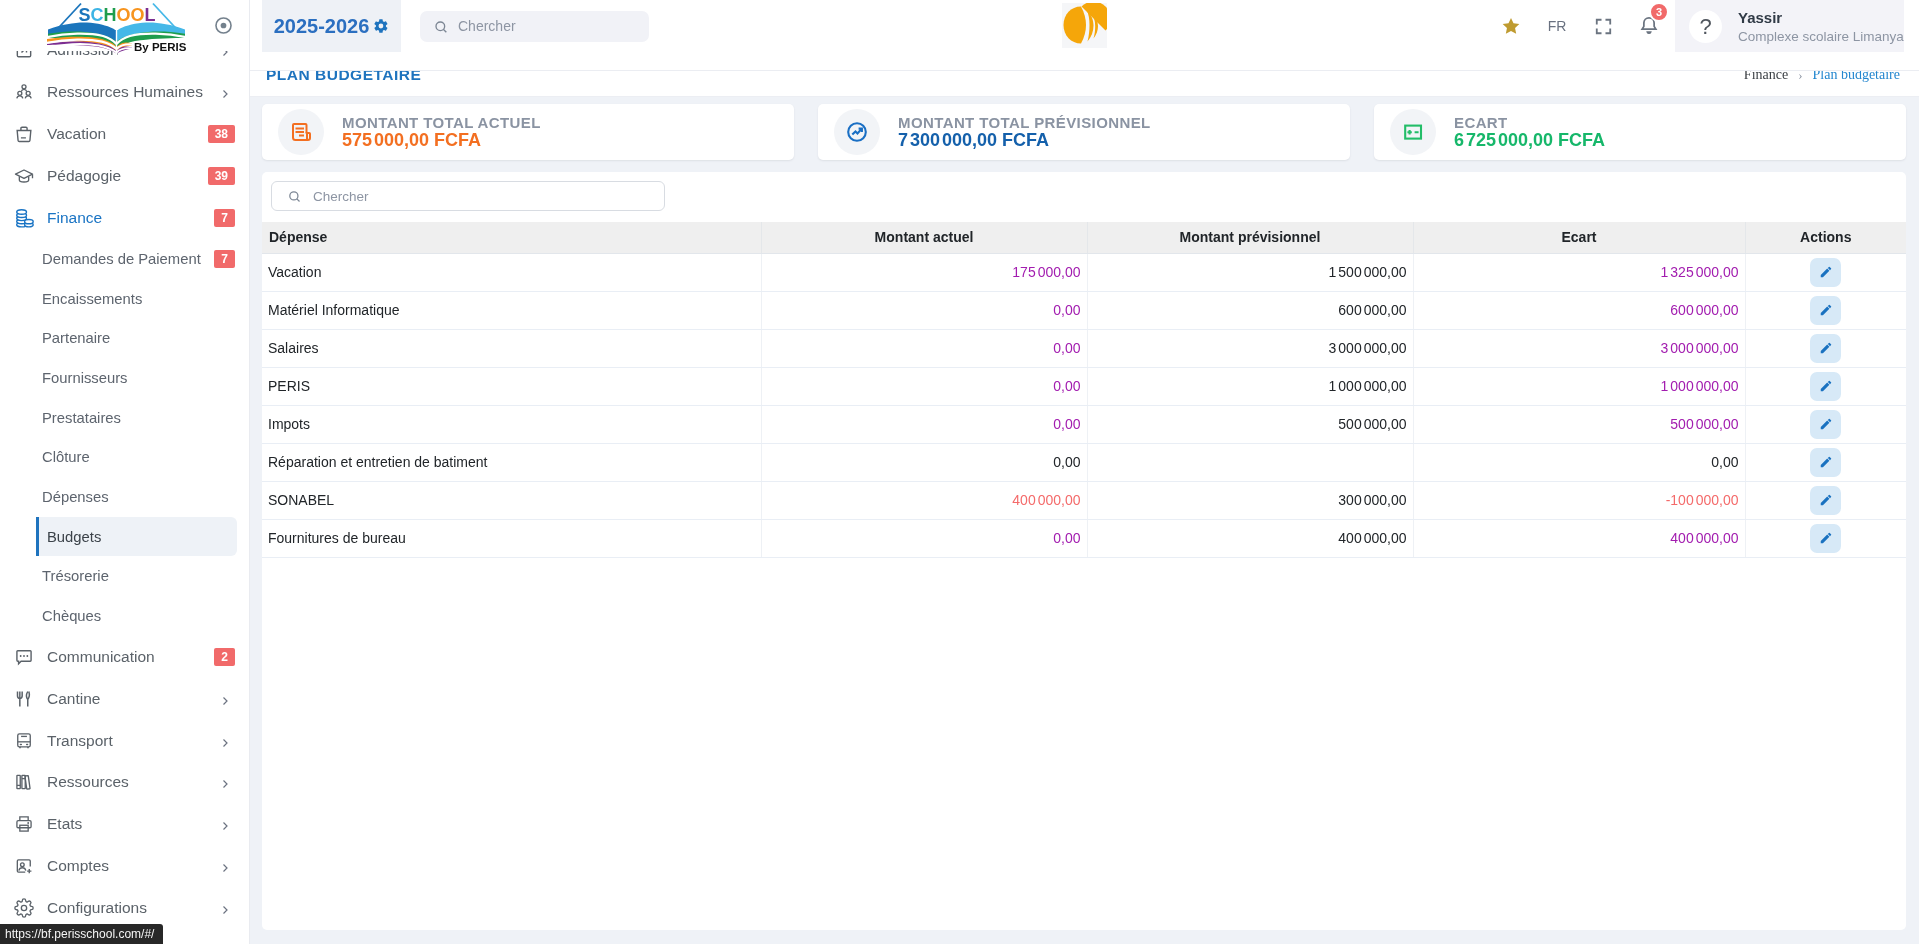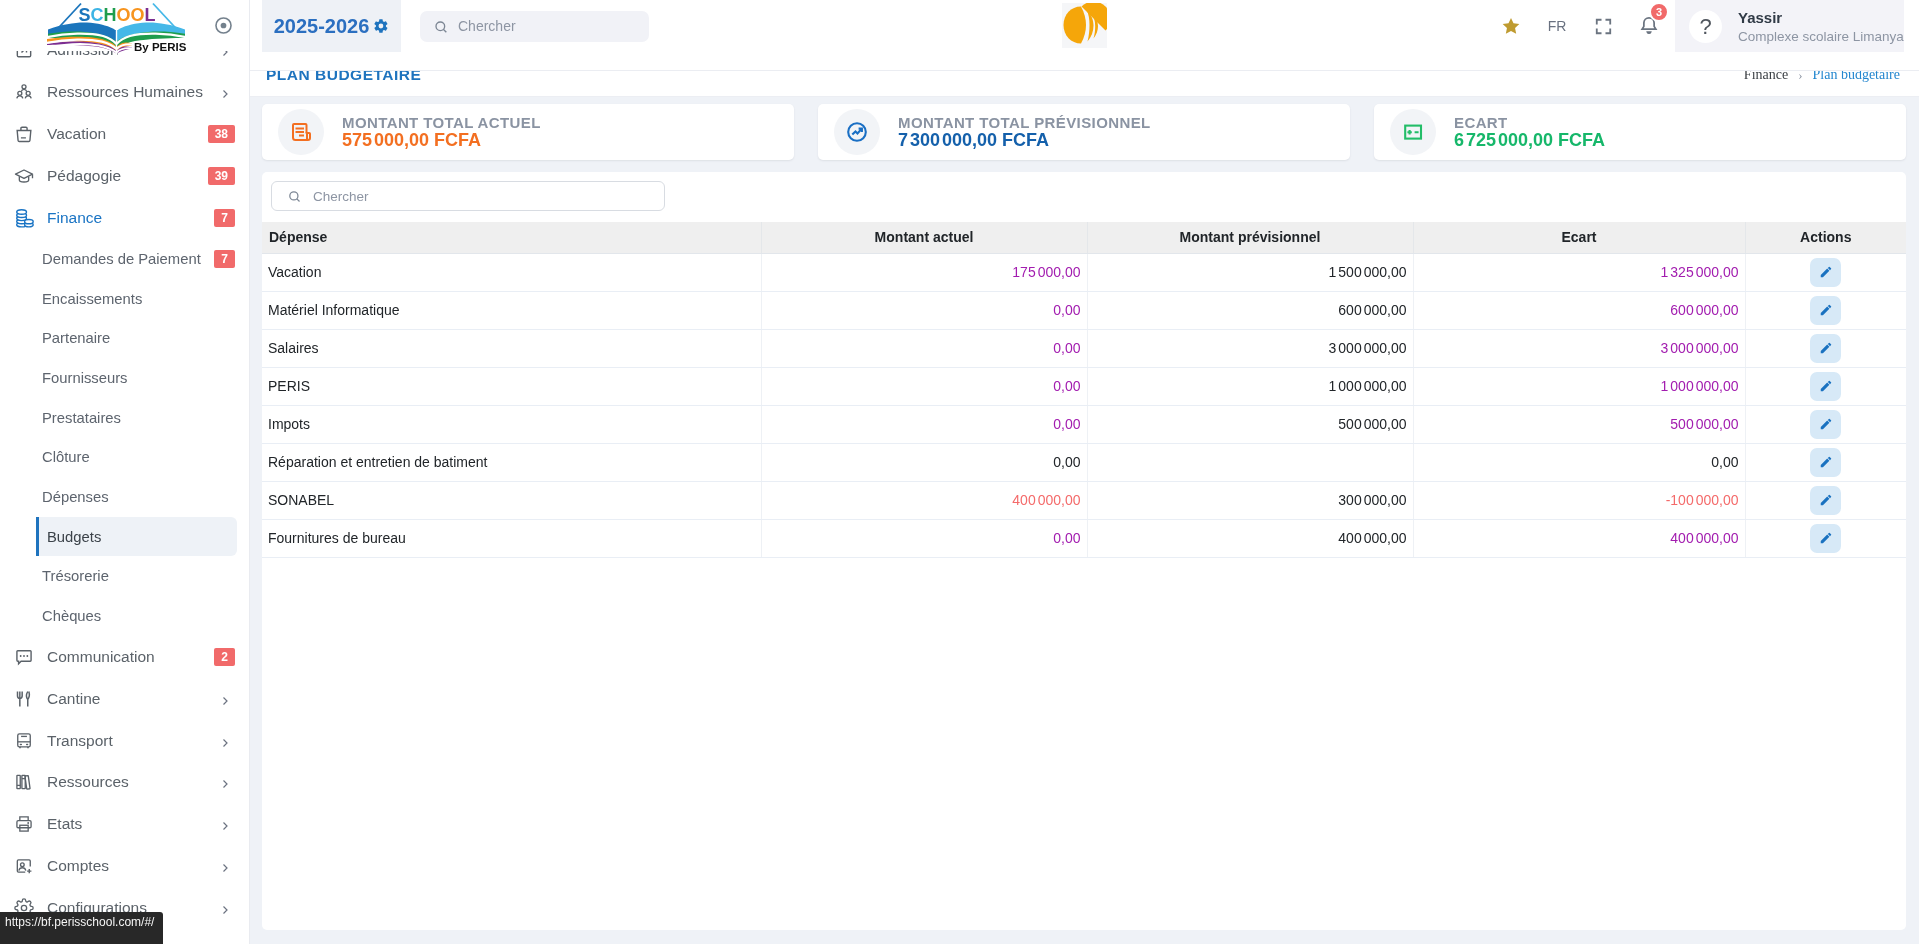--- a/index.html
+++ b/index.html
@@ -19,21 +19,21 @@
   .si .lbl { position:absolute; left:42px; white-space:nowrap; }
   .si.active { color:#3b4249; }
   .si.active::before { content:""; position:absolute; left:36px; width:3px; top:0; bottom:1px; background:#1e73be; }
   .si.active::after { content:""; position:absolute; left:39px; right:13px; top:0; bottom:1px; background:#eef2f7; border-radius:0 6px 6px 0; }
   .si.active .lbl { left:47px; z-index:1; }
   .mi2 { height:41.9px; }
   .mi.blue, .mi.blue .lbl { color:#1a74c4; }
   .sidehead { position:absolute; left:0; top:0; width:249px; height:51px; background:#fff; z-index:3; }
   .slogo { position:absolute; left:45px; top:2px; z-index:4; }
   .stoggle { position:absolute; left:214px; top:16px; z-index:4; }
-  .urlbar { position:absolute; left:0; bottom:0; height:32px; background:#282828; color:#f5f5f5; font-size:12px; line-height:20px; padding:0 9px 0 5px; z-index:9; white-space:nowrap; border-top-right-radius:3px; }
+  .urlbar { position:absolute; left:0; bottom:0; height:20px; background:#282828; color:#f5f5f5; font-size:12px; line-height:20px; padding:0 9px 0 5px; z-index:9; white-space:nowrap; border-top-right-radius:3px; }
 
   
   .topbar { position:absolute; left:250px; top:0; width:1669px; height:71px; background:#fff; z-index:4; border-bottom:1px solid #ebedf2; }
   .session { position:absolute; left:12px; top:0; width:139px; height:52px; background:#eef1f6; display:flex; align-items:center; justify-content:center; gap:4px; color:#2b6fc0; font-size:20px; font-weight:bold; }
   .tsearch { position:absolute; left:170px; top:11px; width:229px; height:31px; background:#f1f2f7; border-radius:7px; }
   .tsearch .q { position:absolute; left:13px; top:8px; }
   .tsearch .ph { position:absolute; left:38px; top:7px; color:#8d95a3; font-size:14px; }
   .clogo { position:absolute; left:812px; top:3px; width:45px; height:45px; background:#f5f6f8; }
   .ticon { position:absolute; top:0; height:52px; display:flex; align-items:center; justify-content:center; }
   .fr { left:1289px; width:36px; color:#697180; font-size:14px; }

